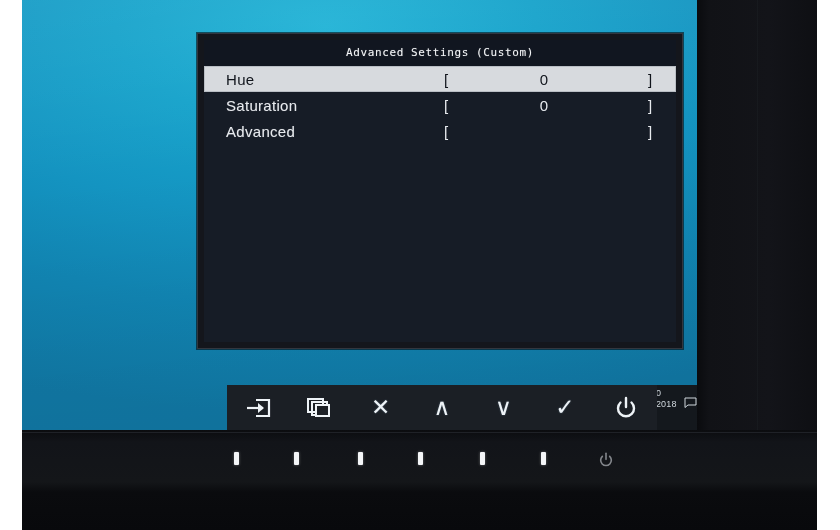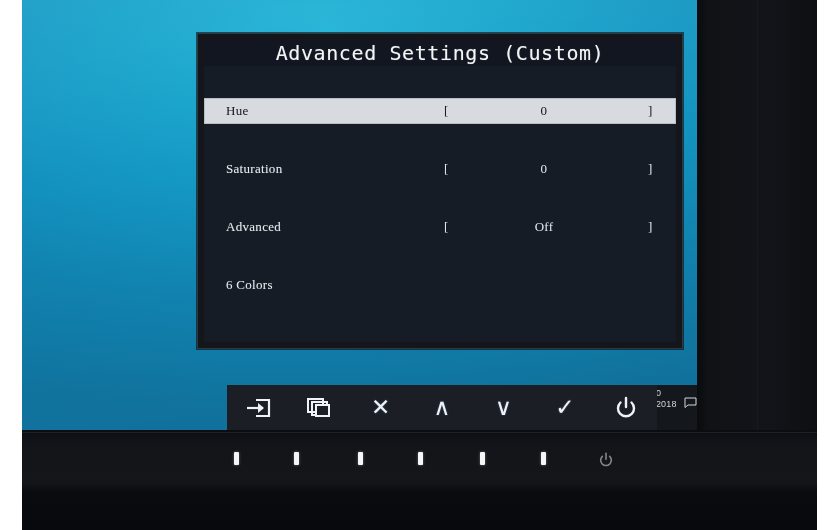--- a/index.html
+++ b/index.html
@@ -122,38 +122,37 @@
     width: 100%;
     height: 100%;
     background: #161c26;
     overflow: hidden;
   }
   .osd-title {
     height: 26px;
     line-height: 26px;
     text-align: center;
     color: #f2f4f6;
-    font-size: 20px;
+    font-size: 11px;
     letter-spacing: .6px;
     font-family: "DejaVu Sans Mono", monospace;
     background: #111620;
     text-shadow: 0 0 1px rgba(255,255,255,.35);
   }
   .osd-rows { position: relative; }
 
   .osd-row {
     position: relative;
     height: 26px;
     display: flex;
     align-items: center;
     color: #e7eaee;
-    font-size: 13px;
-    font-family: Liberation Serif, serif;
+    font-size: 15px;
+    font-family: Liberation Sans, sans-serif;
     letter-spacing: .3px;
-    margin-top: 32px;
   }
   .osd-row .r-label {
     position: absolute;
     left: 22px;
     white-space: nowrap;
     text-shadow: 0 0 1px rgba(255,255,255,.25);
   }
   .osd-row .r-br-left {
     position: absolute;
     left: 240px;
@@ -303,28 +302,24 @@
           <div class="osd-row">
             <span class="r-label">Saturation</span>
             <span class="r-br-left">[</span>
             <span class="r-value">0</span>
             <span class="r-br-right">]</span>
           </div>
 
           <div class="osd-row">
             <span class="r-label">Advanced</span>
             <span class="r-br-left">[</span>
-            <span class="r-value">Off</span>
             <span class="r-br-right">]</span>
           </div>
 
 
-          <div class="osd-row">
-            <span class="r-label">6 Colors</span>
-          </div>
 
         </div>
       </div>
     </div>
 
     <div class="btn-bar">
 
       <div class="btn-cell">
         <span>
           <svg viewBox="0 0 26 22" width="26" height="22">

